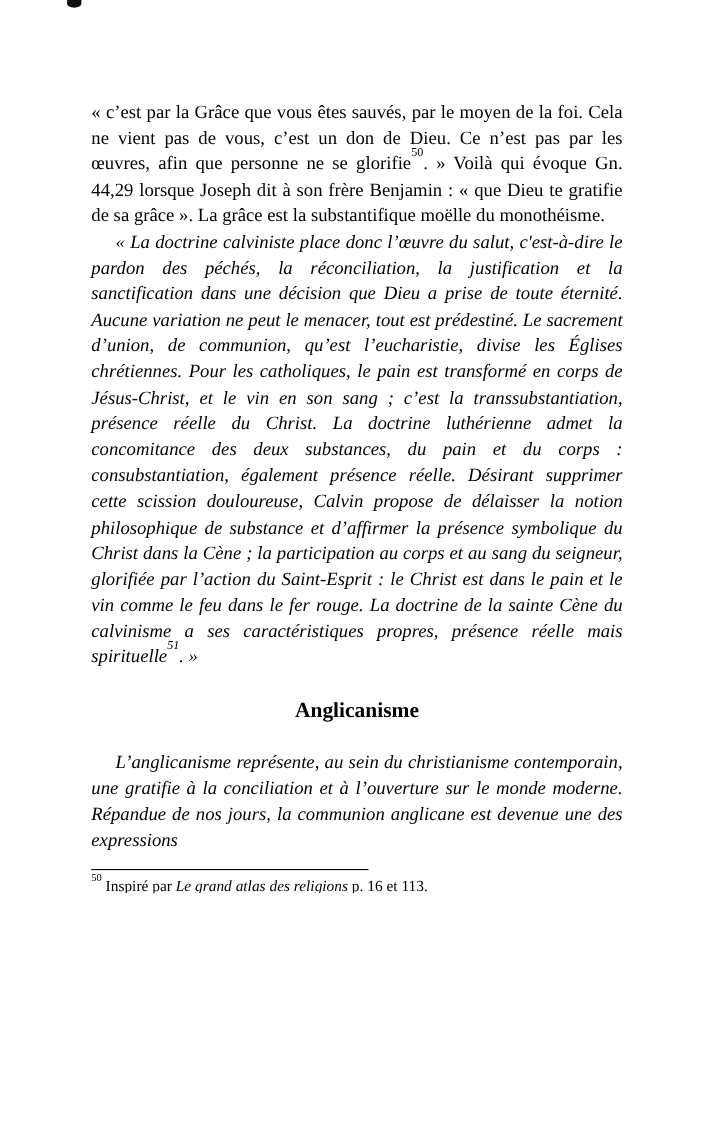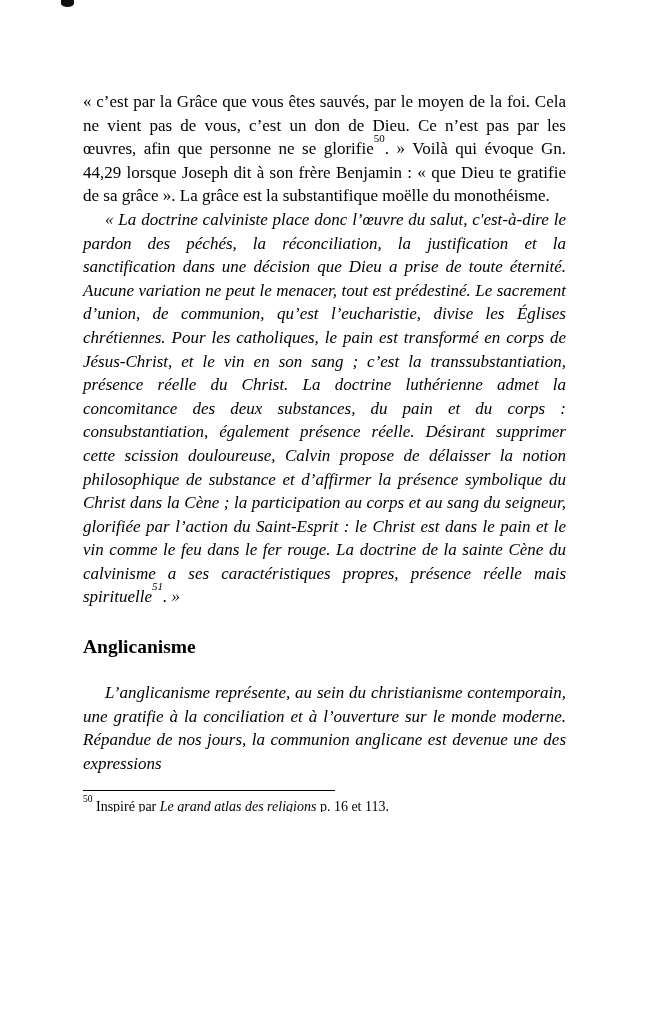--- a/index.html
+++ b/index.html
@@ -39,20 +39,21 @@
     font-size: 11px;
     line-height: 0;
     position: relative;
     top: -6px;
   }
   h1.heading {
     margin: 26px 0 22px 0;
     font-size: 19.5px;
     line-height: 24px;
     font-weight: bold;
+    text-align: center;
   }
   .footnotes {
     margin-top: 15px;
     font-size: 14px;
     line-height: 18.6px;
   }
   .fn-sep {
     width: 252px;
     height: 0;
     border-top: 1px solid #000000;

